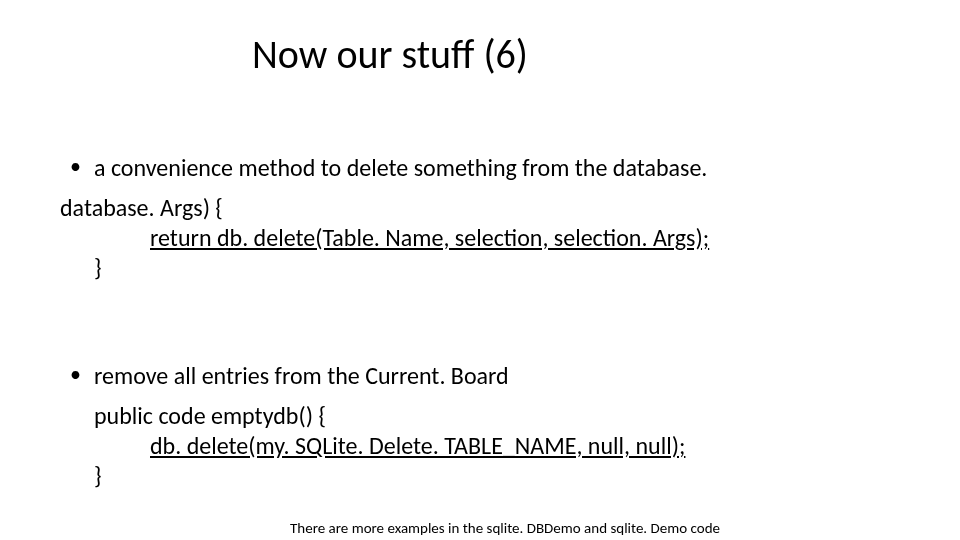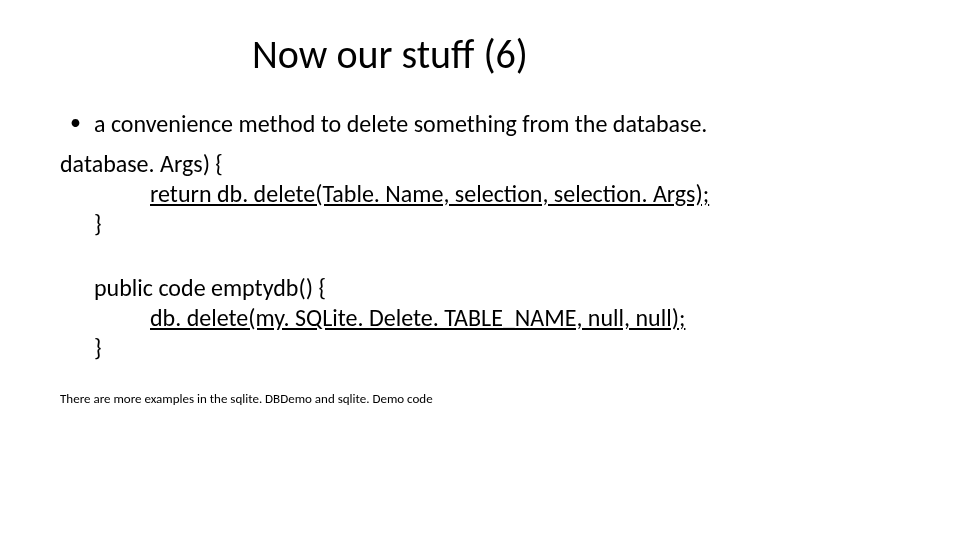--- a/index.html
+++ b/index.html
@@ -27,52 +27,54 @@
   }
   .body {
     padding: 20px 60px 0 60px;
     font-size: 24px;
     line-height: 1.25;
   }
   .bullet {
     position: relative;
     padding-left: 34px;
     margin-bottom: 10px;
+    margin-top: 44px;
   }
   .bullet::before {
     content: "•";
     position: absolute;
     left: 10px;
     top: 0;
     font-size: 22px;
     line-height: 1.25;
   }
   .indent1 { padding-left: 34px; }
   .indent2 { padding-left: 90px; text-decoration: underline; }
   .spacer { height: 34px; }
   .footer {
-    font-size: 13px;
-    text-align: left;
+    font-size: 15px;
+    text-align: right;
     margin-top: 28px;
   }
 </style>
 </head>
 <body>
 
 <div class="slide">
   <div class="title">Now our stuff (6)</div>
 
   <div class="body">
 
     <div class="bullet"> a convenience method to delete something from the database.</div>
     <div>database. Args) {</div>
     <div class="indent2">return db. delete(Table. Name, selection, selection. Args);</div>
     <div class="indent1">}</div>
 
     <div class="spacer"></div>
 
+    <div class="bullet">remove all entries from the Current. Board</div>
     <div class="indent1">public code emptydb() {</div>
     <div class="indent2">db. delete(my. SQLite. Delete. TABLE_NAME, null, null);</div>
     <div class="indent1">}</div>
 
     <div class="footer">There are more examples in the sqlite. DBDemo and sqlite. Demo code</div>
   </div>
 </div>
 
 </body></html>

